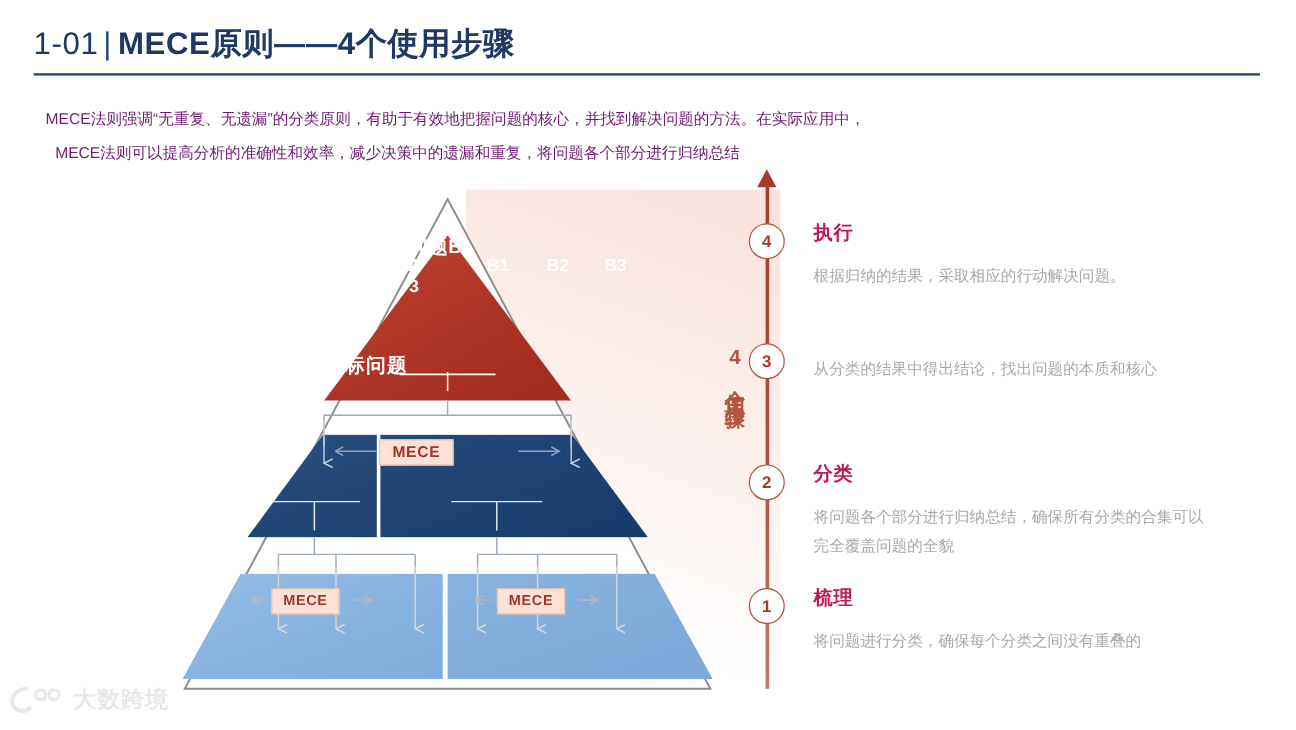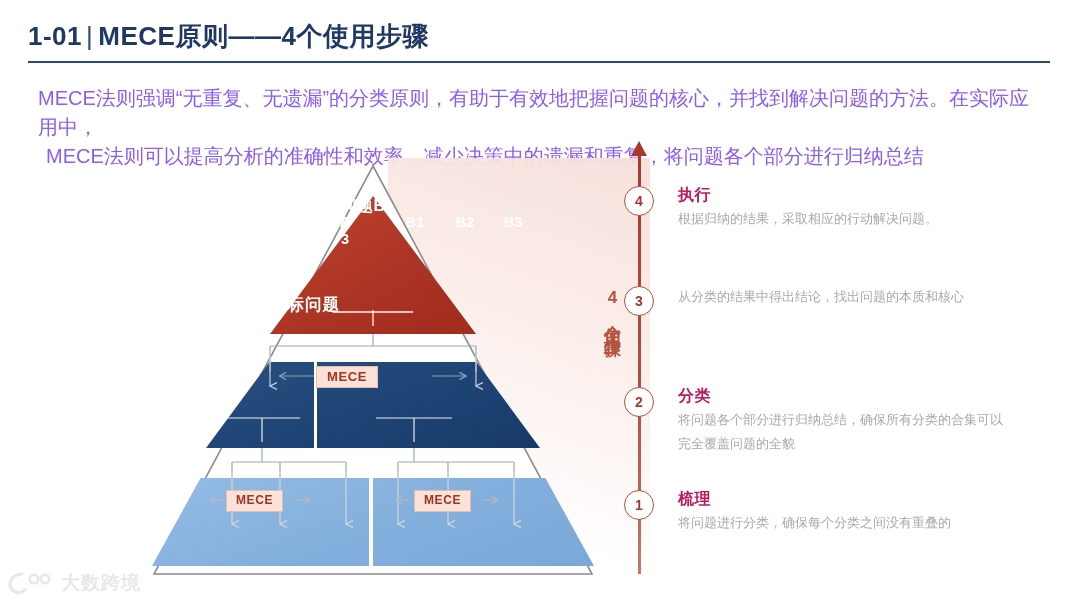--- a/index.html
+++ b/index.html
@@ -24,21 +24,21 @@
     width: 1022px;
   }
   #page-title {
     font-size: 26px;
     font-weight: bold;
     color: #1f3864;
     letter-spacing: 0.5px;
     white-space: nowrap;
     line-height: 1.15;
   }
-  #page-title .seg-num { font-weight: bold; }
+  #page-title .seg-num { font-weight: normal; }
   #page-title .seg-bar {
     font-weight: 400;
     color: #2b4a7a;
     margin: 0 5px 0 4px;
   }
   #page-title .seg-sub {
     font-weight: 600;
     color: #1f3864;
   }
   #title-rule {
@@ -47,23 +47,23 @@
     background: #2b4a72;
     width: 1022px;
   }
 
   
   #intro-paragraph {
     position: absolute;
     left: 38px;
     top: 84px;
     width: 1000px;
-    font-size: 20px;
+    font-size: 13px;
     line-height: 29px;
-    color: #8b5cf6;
+    color: #701a75;
     text-indent: 0;
   }
   #intro-paragraph .ln2 { display: block; text-indent: 8px; }
 
   
   #stage {
     position: absolute;
     left: 0;
     top: 150px;
     width: 1080px;
@@ -278,21 +278,21 @@
     width: 330px;
   }
   .step-title {
     font-size: 16px;
     font-weight: bold;
     color: #be185d;
     line-height: 22px;
     letter-spacing: 0.5px;
   }
   .step-desc {
-    margin-top: 1px;
+    margin-top: 12px;
     font-size: 13px;
     line-height: 24px;
     color: #a9a9a9;
   }
 
   #step-4 { top: 36px; }
   #step-3 { top: 136px; }
   #step-2 { top: 237px; }
   #step-1 { top: 340px; }
 

